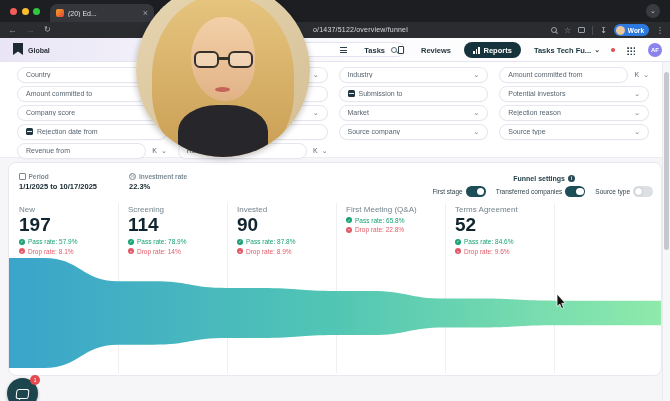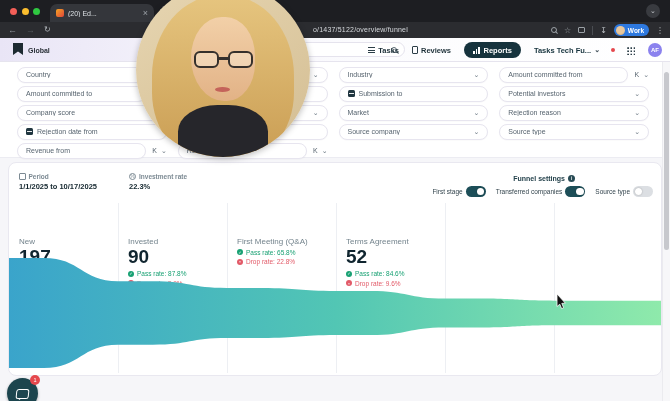--- a/index.html
+++ b/index.html
@@ -36,21 +36,21 @@
   .chip-label { font-size:6.5px; color:#fff; font-weight:bold; }
   .ic-menu { color:#c3c7cb; font-size:8px; }
 
   
   .appbar { position:absolute; left:0; top:38px; width:670px; height:24px; background:linear-gradient(90deg,#e9e5f6 0%,#f3f1fa 25%,#fcfcfe 55%,#ffffff 100%); border-bottom:1px solid #e6e4ee; z-index:5; }
   .logo { position:absolute; left:13px; top:5px; width:10px; height:12px; background:#1d2a31; clip-path:polygon(0 0,100% 0,100% 100%,50% 70%,0 100%); }
   .workspace { position:absolute; left:28px; top:9px; font-size:7px; font-weight:bold; color:#2a3138; }
   .search { position:absolute; left:205px; top:4px; width:200px; height:15px; background:#fff; border:1px solid #e5e3ed; border-radius:8px; display:flex; align-items:center; justify-content:flex-end; padding-right:7px; }
   .search .lens { border-color:#5c6b74; } .search .lens::after{ background:#5c6b74; }
   .appnav { position:absolute; right:8px; top:4px; height:16px; display:flex; align-items:center; gap:13px; }
-  .nav-item { display:flex; align-items:center; gap:3px; font-size:7.5px; font-weight:bold; color:#1d3038; }
+  .nav-item { display:flex; align-items:center; gap:17px; font-size:7.5px; font-weight:bold; color:#1d3038; }
   .ic-list { width:7px; height:6px; background:repeating-linear-gradient(#2c3e47 0 1px, transparent 1px 2.5px); }
   .ic-doc { width:6px; height:8px; border:1px solid #2c3e47; border-radius:1px; }
   .pill-reports { height:16px; background:#16333d; color:#fff; border-radius:8px; display:flex; align-items:center; gap:4px; padding:0 9px; font-size:7.5px; font-weight:bold; }
   .bars { display:flex; align-items:flex-end; gap:1px; }
   .bars i { display:block; width:1.5px; background:#fff; }
   .fund { display:flex; align-items:center; gap:3px; font-size:7.5px; font-weight:bold; color:#16333d; }
   .fund .chev { font-size:7px; color:#43525b; }
   .bell-wrap { position:relative; }
   .bell { width:8px; height:9px; background:#30424b; clip-path:polygon(50% 0,82% 22%,88% 68%,100% 84%,0 84%,12% 68%,18% 22%); }
   .bell-dot { position:absolute; right:-2px; top:-2px; width:4px; height:4px; border-radius:50%; background:#e5484d; }
@@ -80,21 +80,21 @@
   .pct-ic { width:7px; height:7px; border:1px solid #7c8a93; border-radius:50%; color:#7c8a93; font-size:4.5px; display:flex; align-items:center; justify-content:center; }
   .fs-title { position:absolute; right:86px; top:12px; display:flex; align-items:center; gap:3px; font-size:7px; font-weight:bold; color:#25424c; }
   .info-ic { width:7px; height:7px; border-radius:50%; background:#284b55; color:#fff; font-size:4.5px; font-style:normal; display:flex; align-items:center; justify-content:center; }
   .toggles { position:absolute; right:8px; top:23px; display:flex; align-items:center; gap:10px; }
   .tgl-item { display:flex; align-items:center; gap:3px; font-size:6.5px; color:#33444d; }
   .tgl { width:20px; height:10.5px; border-radius:5.5px; background:#dcdfe3; position:relative; }
   .tgl .knob { position:absolute; left:1.5px; top:1.5px; width:7.5px; height:7.5px; border-radius:50%; background:#fff; box-shadow:0 0 1.5px rgba(0,0,0,.35); }
   .tgl.on { background:#1d4e58; }
   .tgl.on .knob { left:auto; right:1.5px; }
   #stages { position:absolute; left:0; top:40px; width:654px; display:grid; grid-template-columns:repeat(6,1fr); }
-  .stage-col { padding:2px 4px 0 10px;margin-top:32px; }
+  .stage-col { padding:2px 4px 0 10px; }
   .stage-label { font-size:8px; color:#74848d; white-space:nowrap; }
   .stage-value { font-size:19px; font-weight:bold; color:#10252f; line-height:1.1; margin-top:1px; }
   .rate-row { display:flex; align-items:center; gap:3px; margin-top:2.5px; }
   .rate-ic { width:6px; height:6px; border-radius:50%; color:#fff; font-size:4px; display:flex; align-items:center; justify-content:center; flex:0 0 auto; }
   .rate-ic.pass { background:#18a173; }
   .rate-ic.drop { background:#e25a68; }
   .rate-txt { font-size:6.5px; white-space:nowrap; }
   .rate-txt.pass { color:#18a173; }
   .rate-txt.drop { color:#e25a68; }
   .gline { position:absolute; top:40px; bottom:2px; width:1px; background:#edeff3; }
@@ -371,20 +371,32 @@
           <div class="rate-row">
             <span class="rate-ic pass">✓</span>
             <span class="rate-txt pass"><span>Pass rate:</span> <span>57.9%</span></span>
           </div>
           <div class="rate-row">
             <span class="rate-ic drop">×</span>
             <span class="rate-txt drop"><span>Drop rate:</span> <span>8.1%</span></span>
           </div>
         </div>
         <div class="stage-col">
+          <div class="stage-label">Screening</div>
+          <div class="stage-value">114</div>
+          <div class="rate-row">
+            <span class="rate-ic pass">✓</span>
+            <span class="rate-txt pass"><span>Pass rate:</span> <span>78.9%</span></span>
+          </div>
+          <div class="rate-row">
+            <span class="rate-ic drop">×</span>
+            <span class="rate-txt drop"><span>Drop rate:</span> <span>14%</span></span>
+          </div>
+        </div>
+        <div class="stage-col">
           <div class="stage-label">Invested</div>
           <div class="stage-value">90</div>
           <div class="rate-row">
             <span class="rate-ic pass">✓</span>
             <span class="rate-txt pass"><span>Pass rate:</span> <span>87.8%</span></span>
           </div>
           <div class="rate-row">
             <span class="rate-ic drop">×</span>
             <span class="rate-txt drop"><span>Drop rate:</span> <span>8.9%</span></span>
           </div>

